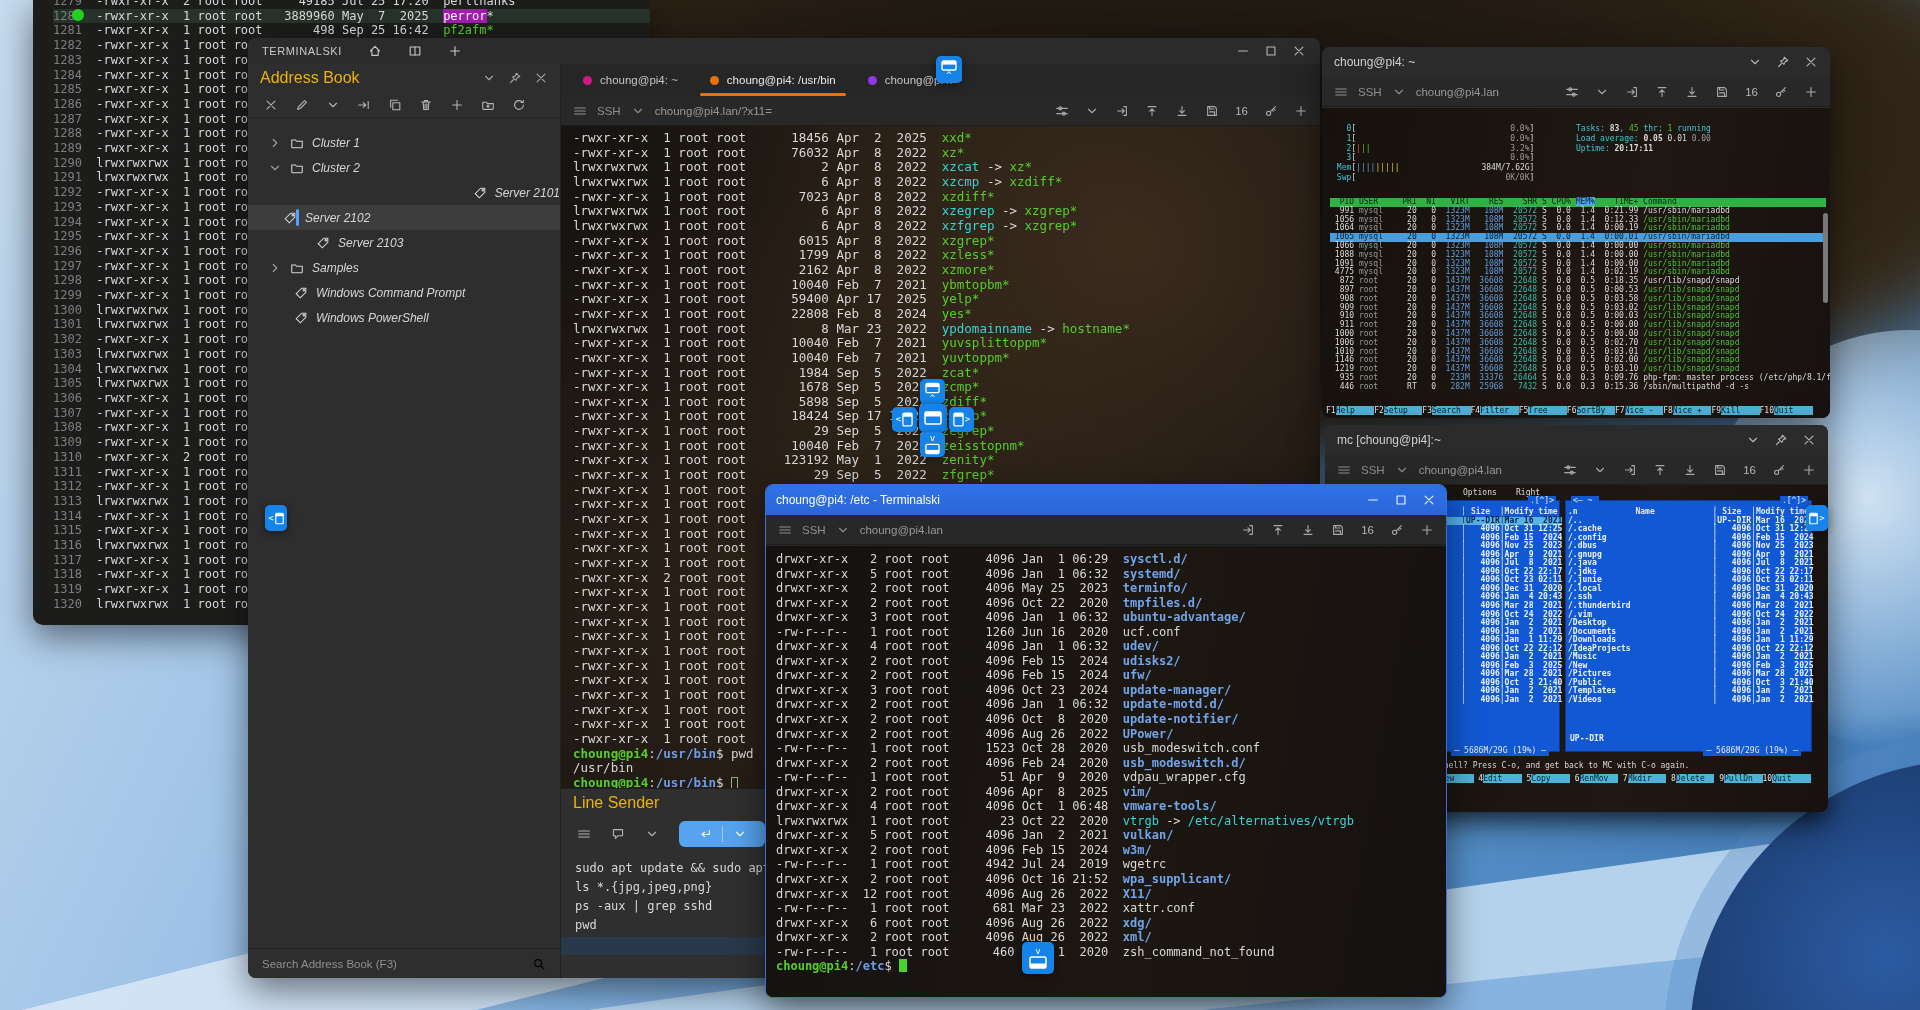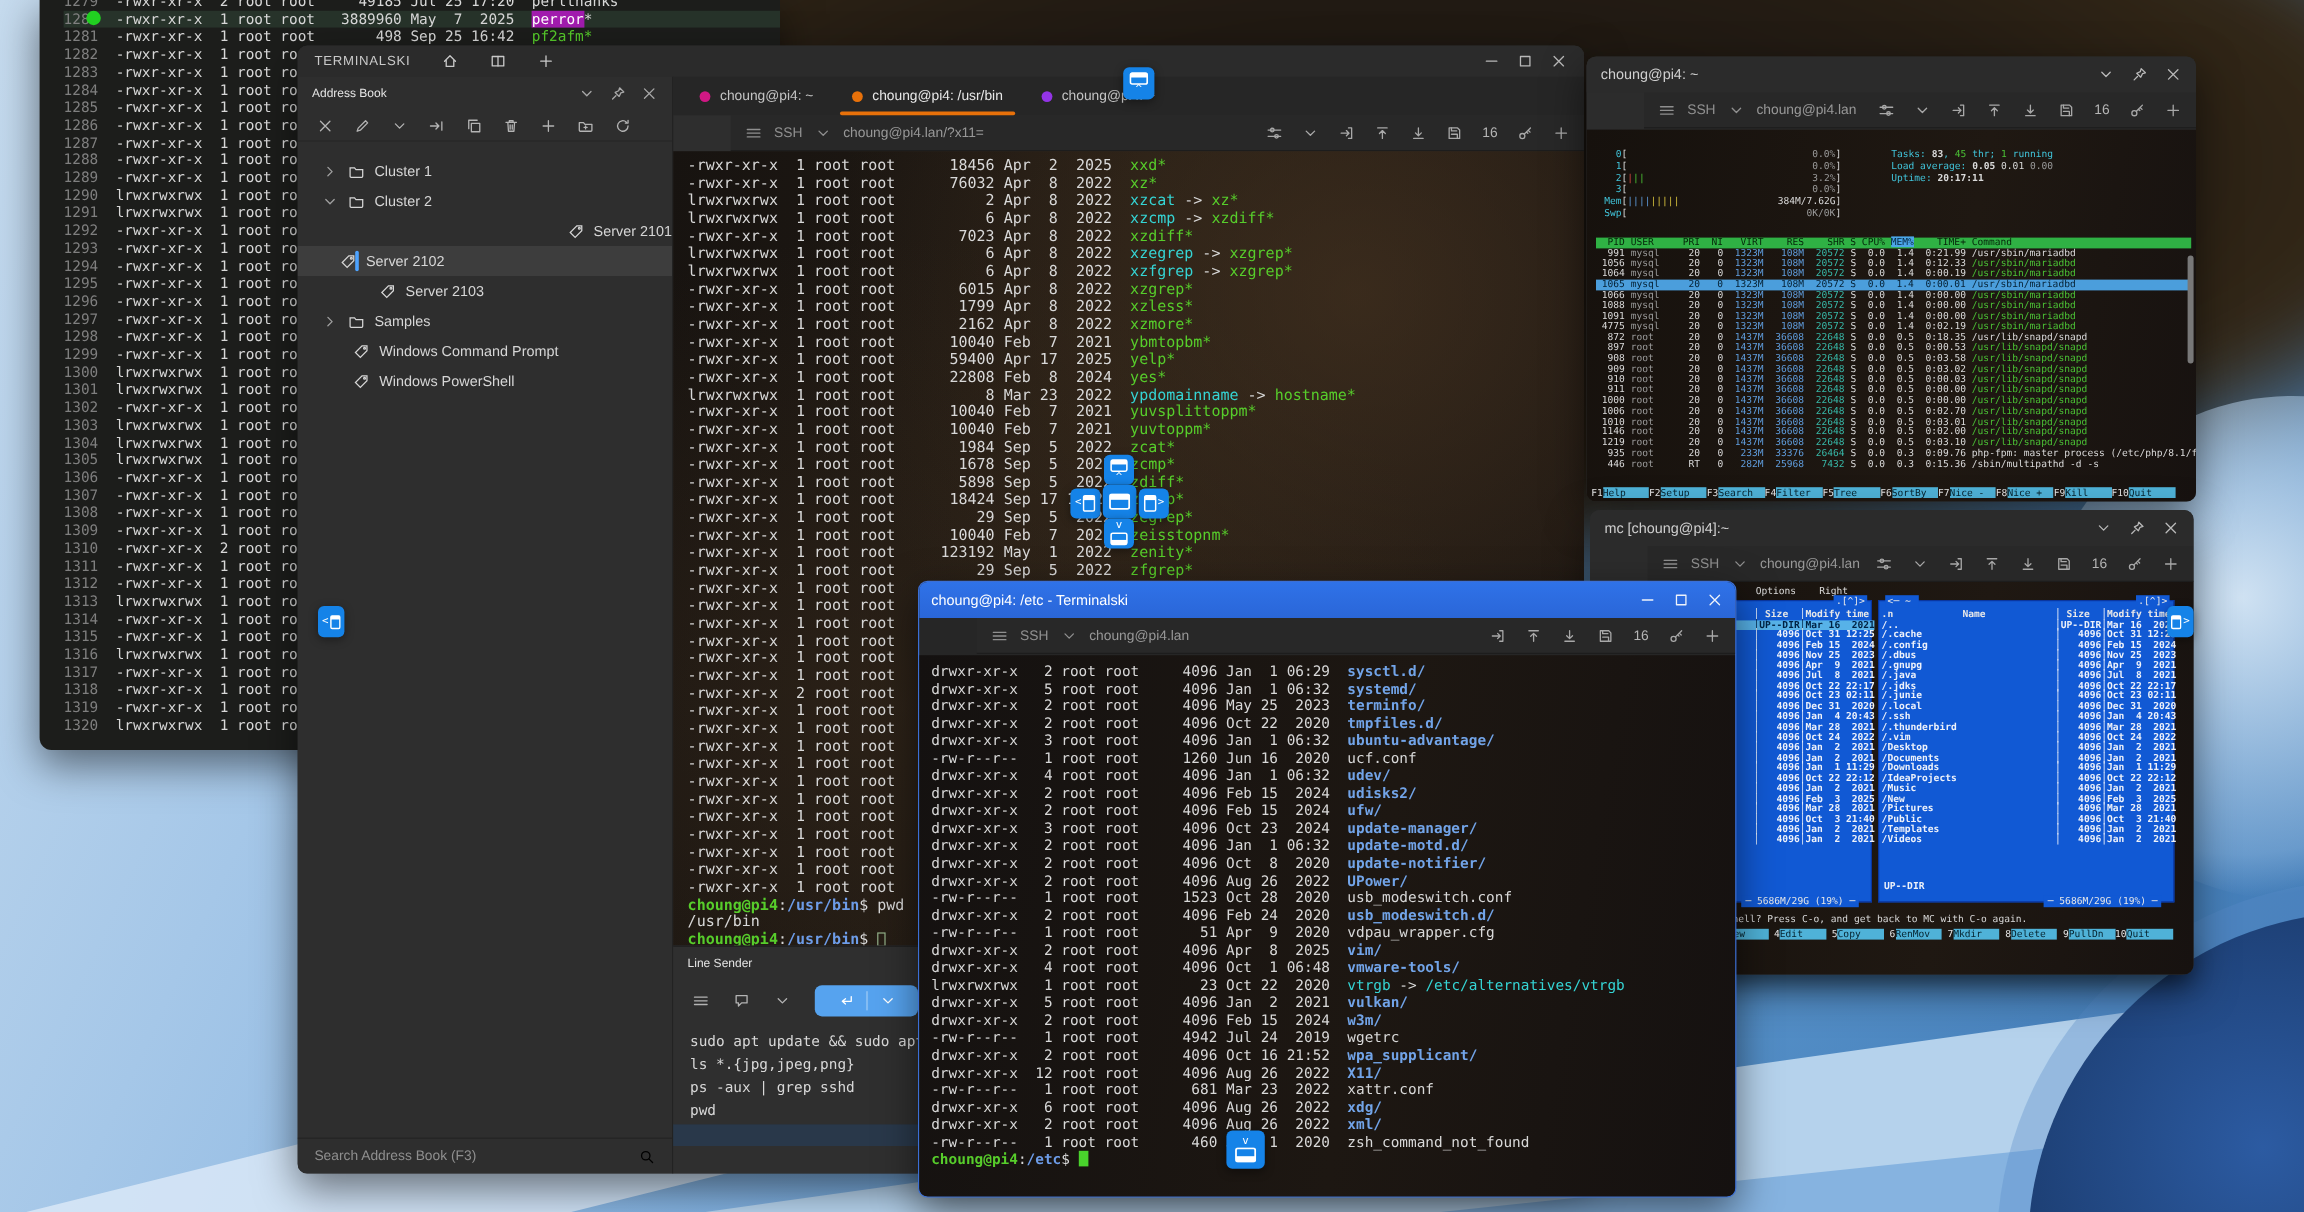--- a/index.html
+++ b/index.html
@@ -31,36 +31,36 @@
   .row-hl { background:#27332a; }
   .hl-red { background:#a21caf; color:#fff; }
   .dotg { position:absolute; left:39px; top:9px; width:12px; height:12px; border-radius:50%; background:#21d021; }
 
   
   .titlebar { height:26px; display:flex; align-items:center; color:#cfcfcf; font-size:11.5px; padding:0 10px; background:#2b2b2b; }
   .tbar2 { height:30px; display:flex; align-items:center; color:#cfcfcf; font-size:12px; padding:0 12px; background:#2b2b2b; }
   .winctl { margin-left:auto; display:flex; gap:14px; align-items:center; color:#b9b9b9; }
   .ic { width:14px; height:14px; display:inline-block; vertical-align:middle; }
   .ic svg { width:100%; height:100%; display:block; }
-  .sshbar { height:30px; display:flex; align-items:center; gap:10px; padding:0 12px; background:#282828; border-bottom:1px solid #1d1d1d; color:#8f8f8f; font-size:11.5px;margin-left:48px; }
+  .sshbar { height:30px; display:flex; align-items:center; gap:10px; padding:0 12px; background:#282828; border-bottom:1px solid #1d1d1d; color:#8f8f8f; font-size:11.5px; }
   .sshbar .addr { color:#989898; }
   .sshbar .right { margin-left:auto; display:flex; gap:16px; align-items:center; color:#a8a8a8; }
   .fslabel { font-size:11.5px; color:#b5b5b5; }
 
   
   #winB { left:248px; top:38px; width:1072px; height:940px; background:#2e2e2e; }
   #winB .appbar { height:26px; background:#2b2b2b; display:flex; align-items:center; gap:26px; padding:0 14px; color:#c9c9c9; }
   #winB .appname { font-size:11px; letter-spacing:.6px; }
   #winB .bodyrow { position:absolute; top:26px; bottom:0; left:0; right:0; display:flex; }
   .sidebar { width:313px; background:#2e2e2e; border-right:1px solid #222; position:relative; }
-  .panelhead { height:28px; display:flex; align-items:center; padding:0 12px; color:#e5e5e5; font-size:10px; }
+  .panelhead { height:28px; display:flex; align-items:center; padding:0 12px; color:#eab308; font-size:16px; }
   .panelhead .ctl { margin-left:auto; display:flex; gap:12px; color:#a8a8a8; }
   .abtools { height:26px; display:flex; align-items:center; gap:17px; padding:0 16px; color:#b4b4b4; border-bottom:1px solid #262626; }
   .tree { padding-top:12px; }
-  .tree-item { height:25px; display:flex; align-items:center; gap:8px; color:#d6d6d6; font-size:12px; padding-left:20px; position:relative; }
+  .tree-item { height:25px; display:flex; align-items:center; gap:8px; color:#d6d6d6; font-size:12px; padding-left:20px; position:relative;font-style:italic; }
   .tree-item.sel { background:#3d3d3d; }
   .tree-item.sel::before { content:""; position:absolute; left:48px; top:4px; bottom:4px; width:3px; background:#4da3ff; border-radius:2px; }
   .tree-chev { width:14px; color:#a0a0a0; }
   .searchbox { position:absolute; left:0; right:0; bottom:0; height:30px; border-top:1px solid #242424; display:flex; align-items:center; padding:0 14px; }
   .searchbox input { flex:1; background:transparent; border:none; outline:none; color:#cfcfcf; font-size:11.5px; font-family:"Liberation Sans",sans-serif; }
   .searchbox input::placeholder { color:#8f8f8f; }
   .content { flex:1; position:relative; display:flex; flex-direction:column; }
   .tabbar { height:32px; display:flex; align-items:flex-end; background:#262626; padding-left:6px; }
   .tab { height:32px; display:flex; align-items:center; gap:8px; padding:0 16px; font-size:11.5px; color:#c4c4c4; position:relative; }
   .tab.active { color:#e8e8e8; }

